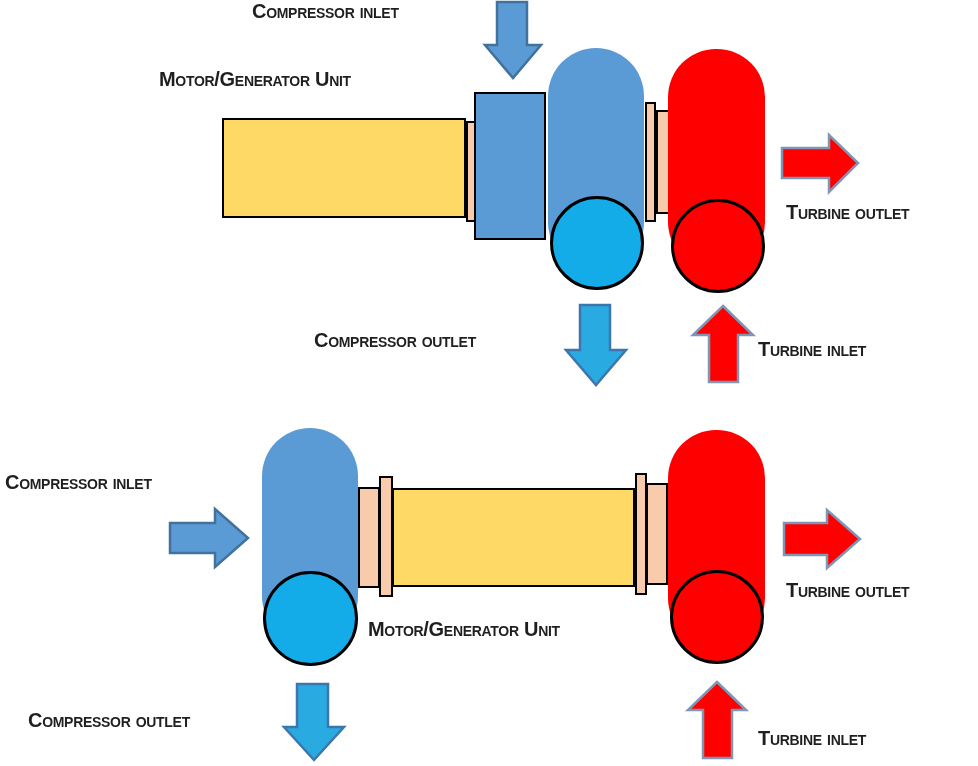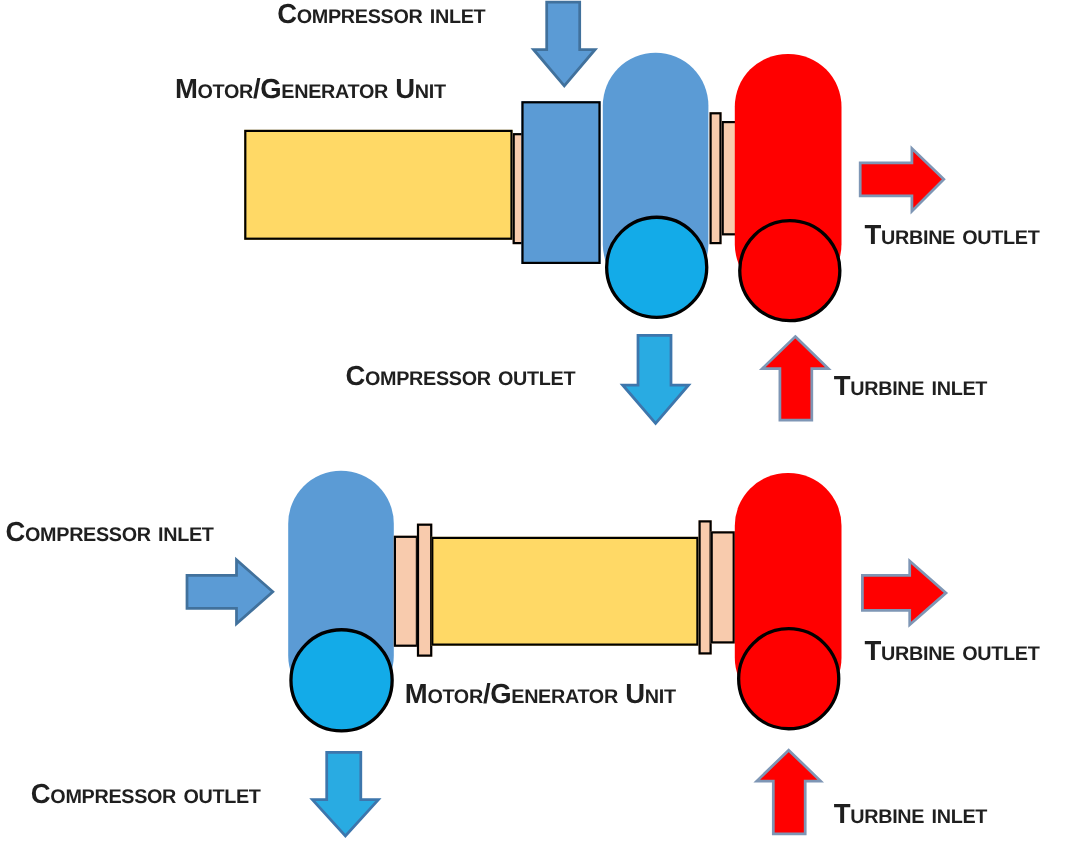--- a/index.html
+++ b/index.html
@@ -12,21 +12,21 @@
   .thin-outline{border:2px solid #000;}
   .yellow{background:#FFD966;}
   .peach{background:#F8CBAD;}
   .blue{background:#5B9BD5;}
   .red{background:#FF0000;}
   .cyan{background:#13ABE8;}
   .capsule{border-radius:48px;}
   .port{border-radius:50%;border:3px solid #000;}
   .label{
     position:absolute;white-space:nowrap;color:#1F1F1F;font-weight:bold;
-    font-variant:small-caps;font-size:25px;line-height:1.1;letter-spacing:-0.3px;
+    font-variant:small-caps;font-size:20px;line-height:1.1;letter-spacing:-0.3px;
   }
   .arrow{position:absolute;overflow:visible;}
   .arrow polygon.blue-fill{fill:#5B9BD5;stroke:#41719C;stroke-width:2.5;stroke-linejoin:miter;}
   .arrow polygon.cyan-fill{fill:#29ABE2;stroke:#3D76AC;stroke-width:2.5;stroke-linejoin:miter;}
   .arrow polygon.red-fill{fill:#FF0000;stroke:#7E96B5;stroke-width:2.5;stroke-linejoin:miter;}
 </style>
 </head>
 <body>
 
 <div class="canvas">

